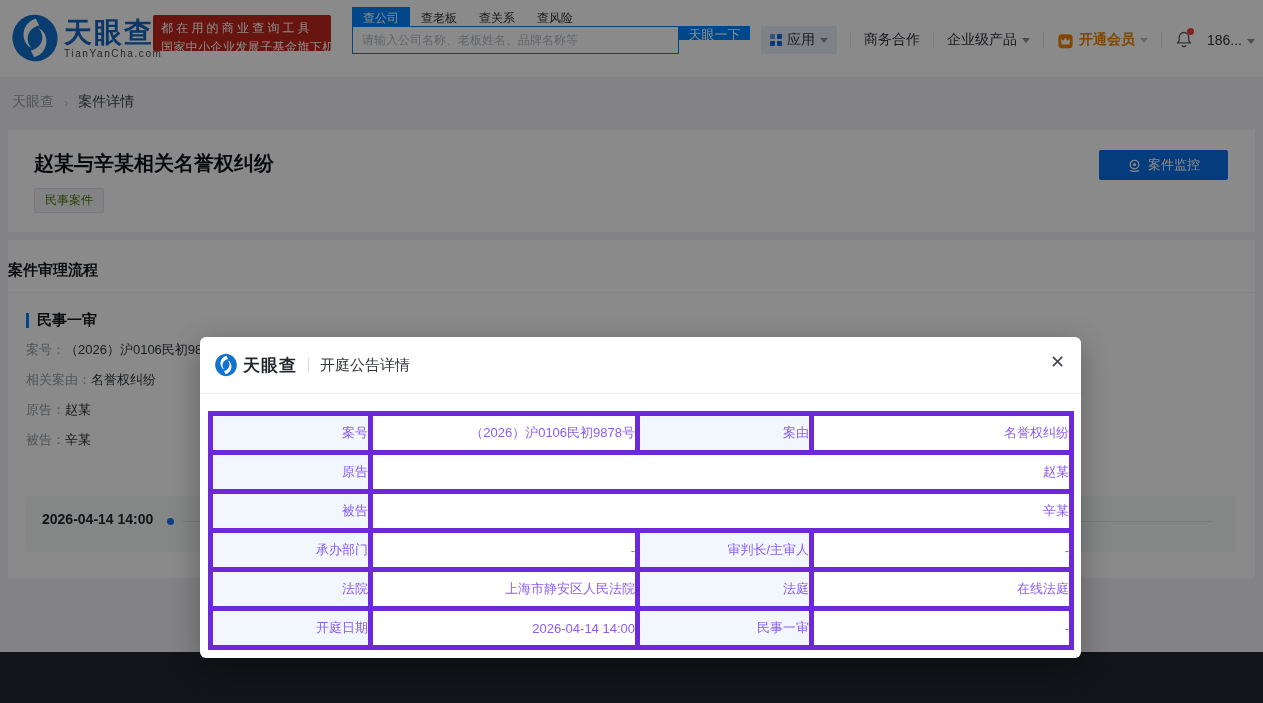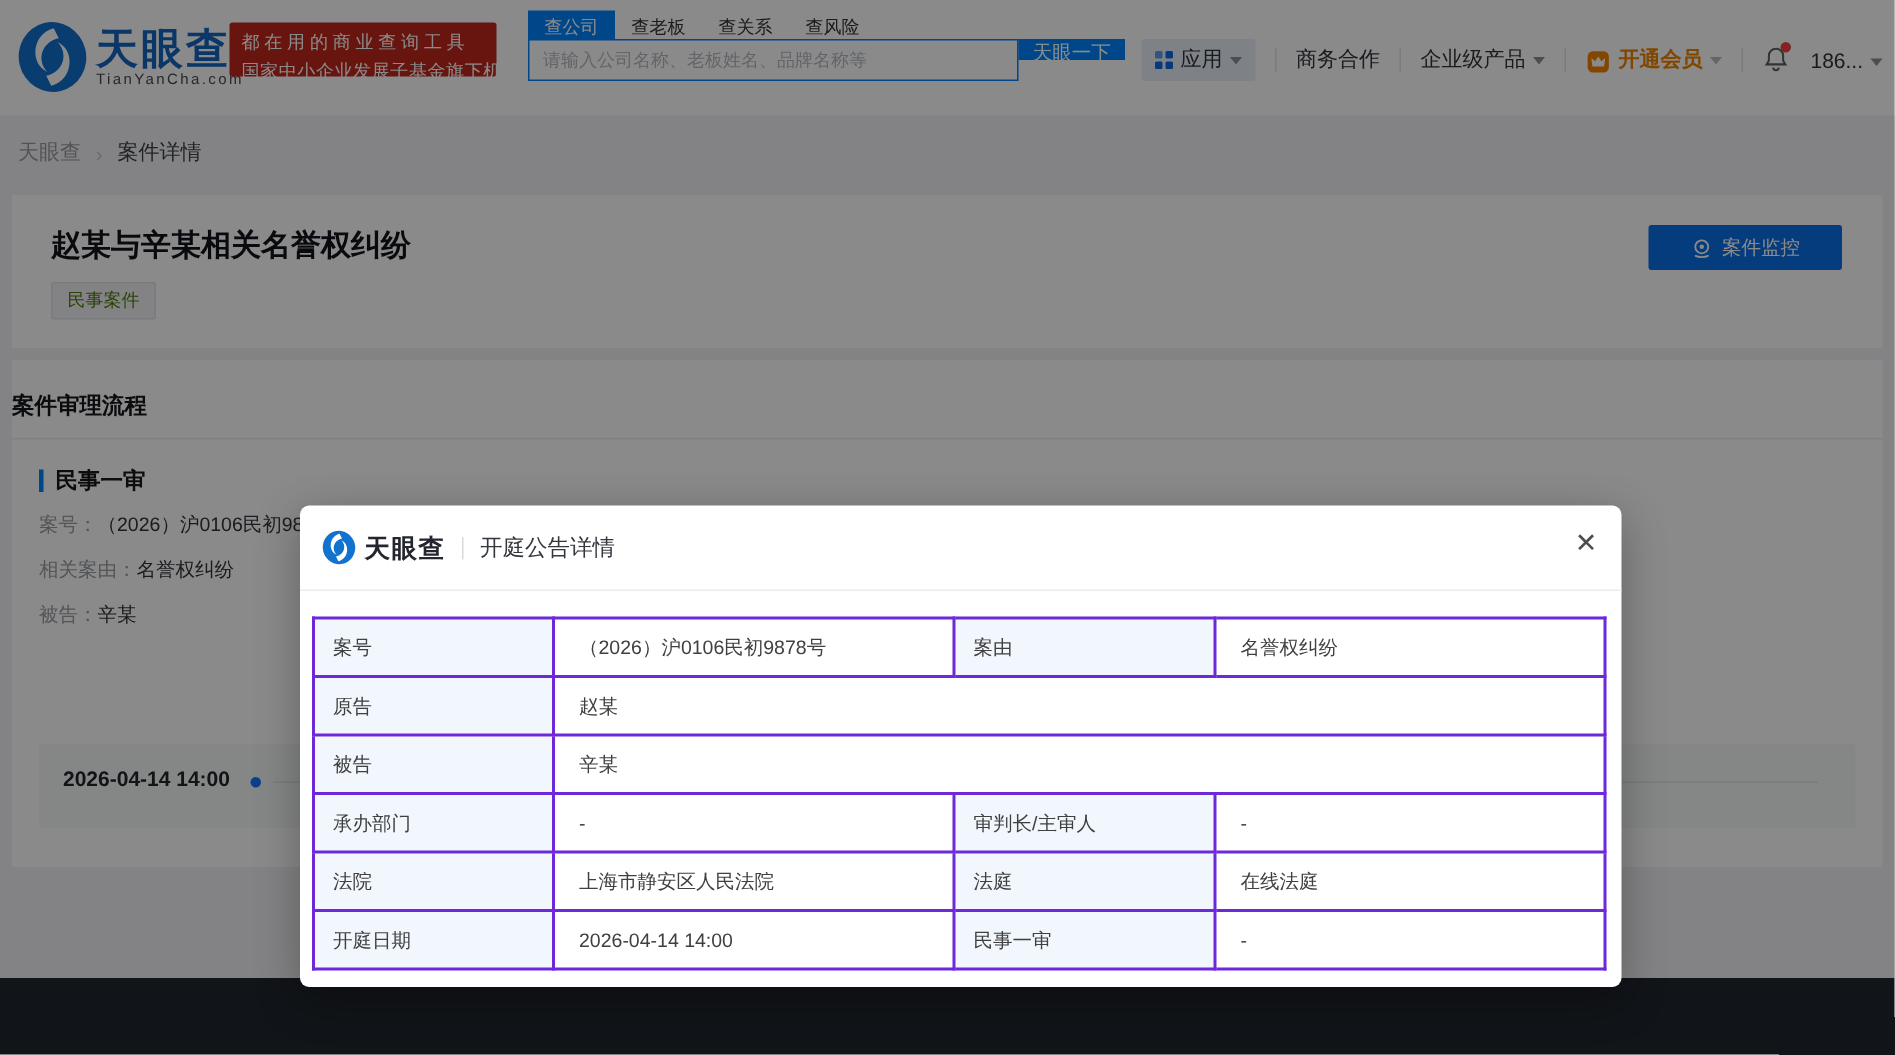--- a/index.html
+++ b/index.html
@@ -72,21 +72,21 @@
   
   .overlay { position:absolute; inset:0; background:rgba(0,0,0,0.46); z-index:10; }
   .modal { position:absolute; left:200px; top:337px; width:881px; height:321px; background:#fff; border-radius:6px; z-index:20; box-shadow:0 8px 30px rgba(0,0,0,.3); }
   .modal-head { position:relative; height:57px; border-bottom:1px solid #ebecef; display:flex; align-items:center; padding-left:14px; }
   .modal-logo { width:24px; height:24px; }
   .modal-brand { font-size:17px; font-weight:bold; color:#23262e; margin-left:5px; letter-spacing:1px; }
   .modal-divider { width:1px; height:15px; background:#d8dadf; margin:0 11px; }
   .modal-title { font-size:15px; color:#34373d; }
   .modal-close { position:absolute; right:16px; top:16px; font-size:18px; color:#4a4d52; cursor:pointer; line-height:1; font-weight:300; }
   .detail-table { border-collapse:collapse; margin:17px 12px 0 8px; width:861px; table-layout:fixed; }
-  .detail-table td { border:2px solid #6d28d9; height:39px; font-size:13px; color:#404040; overflow:hidden; white-space:nowrap; }
+  .detail-table td { border:5px solid #6d28d9; height:39px; font-size:13px; color:#8b5cf6; overflow:hidden; white-space:nowrap;text-align:right; }
   td.lbl { background:#f1f7fd; padding-left:12px; width:160px; }
   td.lbl2 { width:174px; }
   td.val { background:#fff; padding-left:16px; }
 </style>
 </head>
 <body>
 
 <div class="topbar">
   <div class="logo-wrap">
     <svg class="logo-icon" viewBox="0 0 60 60">
@@ -171,20 +171,21 @@
 <div class="card2">
   <div class="sec-title">案件审理流程</div>
   <div class="sec-divider"></div>
   <div class="stage">
     <span class="stage-bar"></span>
     <span class="stage-title">民事一审</span>
   </div>
   <ul class="fields">
     <li><span class="f-label">案号：</span><span class="f-value">（2026）沪0106民初9878号</span></li>
     <li><span class="f-label">相关案由：</span><span class="f-value">名誉权纠纷</span></li>
+    <li><span class="f-label">原告：</span><span class="f-value">赵某</span></li>
     <li><span class="f-label">被告：</span><span class="f-value">辛某</span></li>
   </ul>
   <div class="timeline-box">
     <span class="tl-date">2026-04-14 14:00</span>
     <span class="tl-dot"></span>
     <span class="tl-rail"></span>
   </div>
 
 </div>
 

